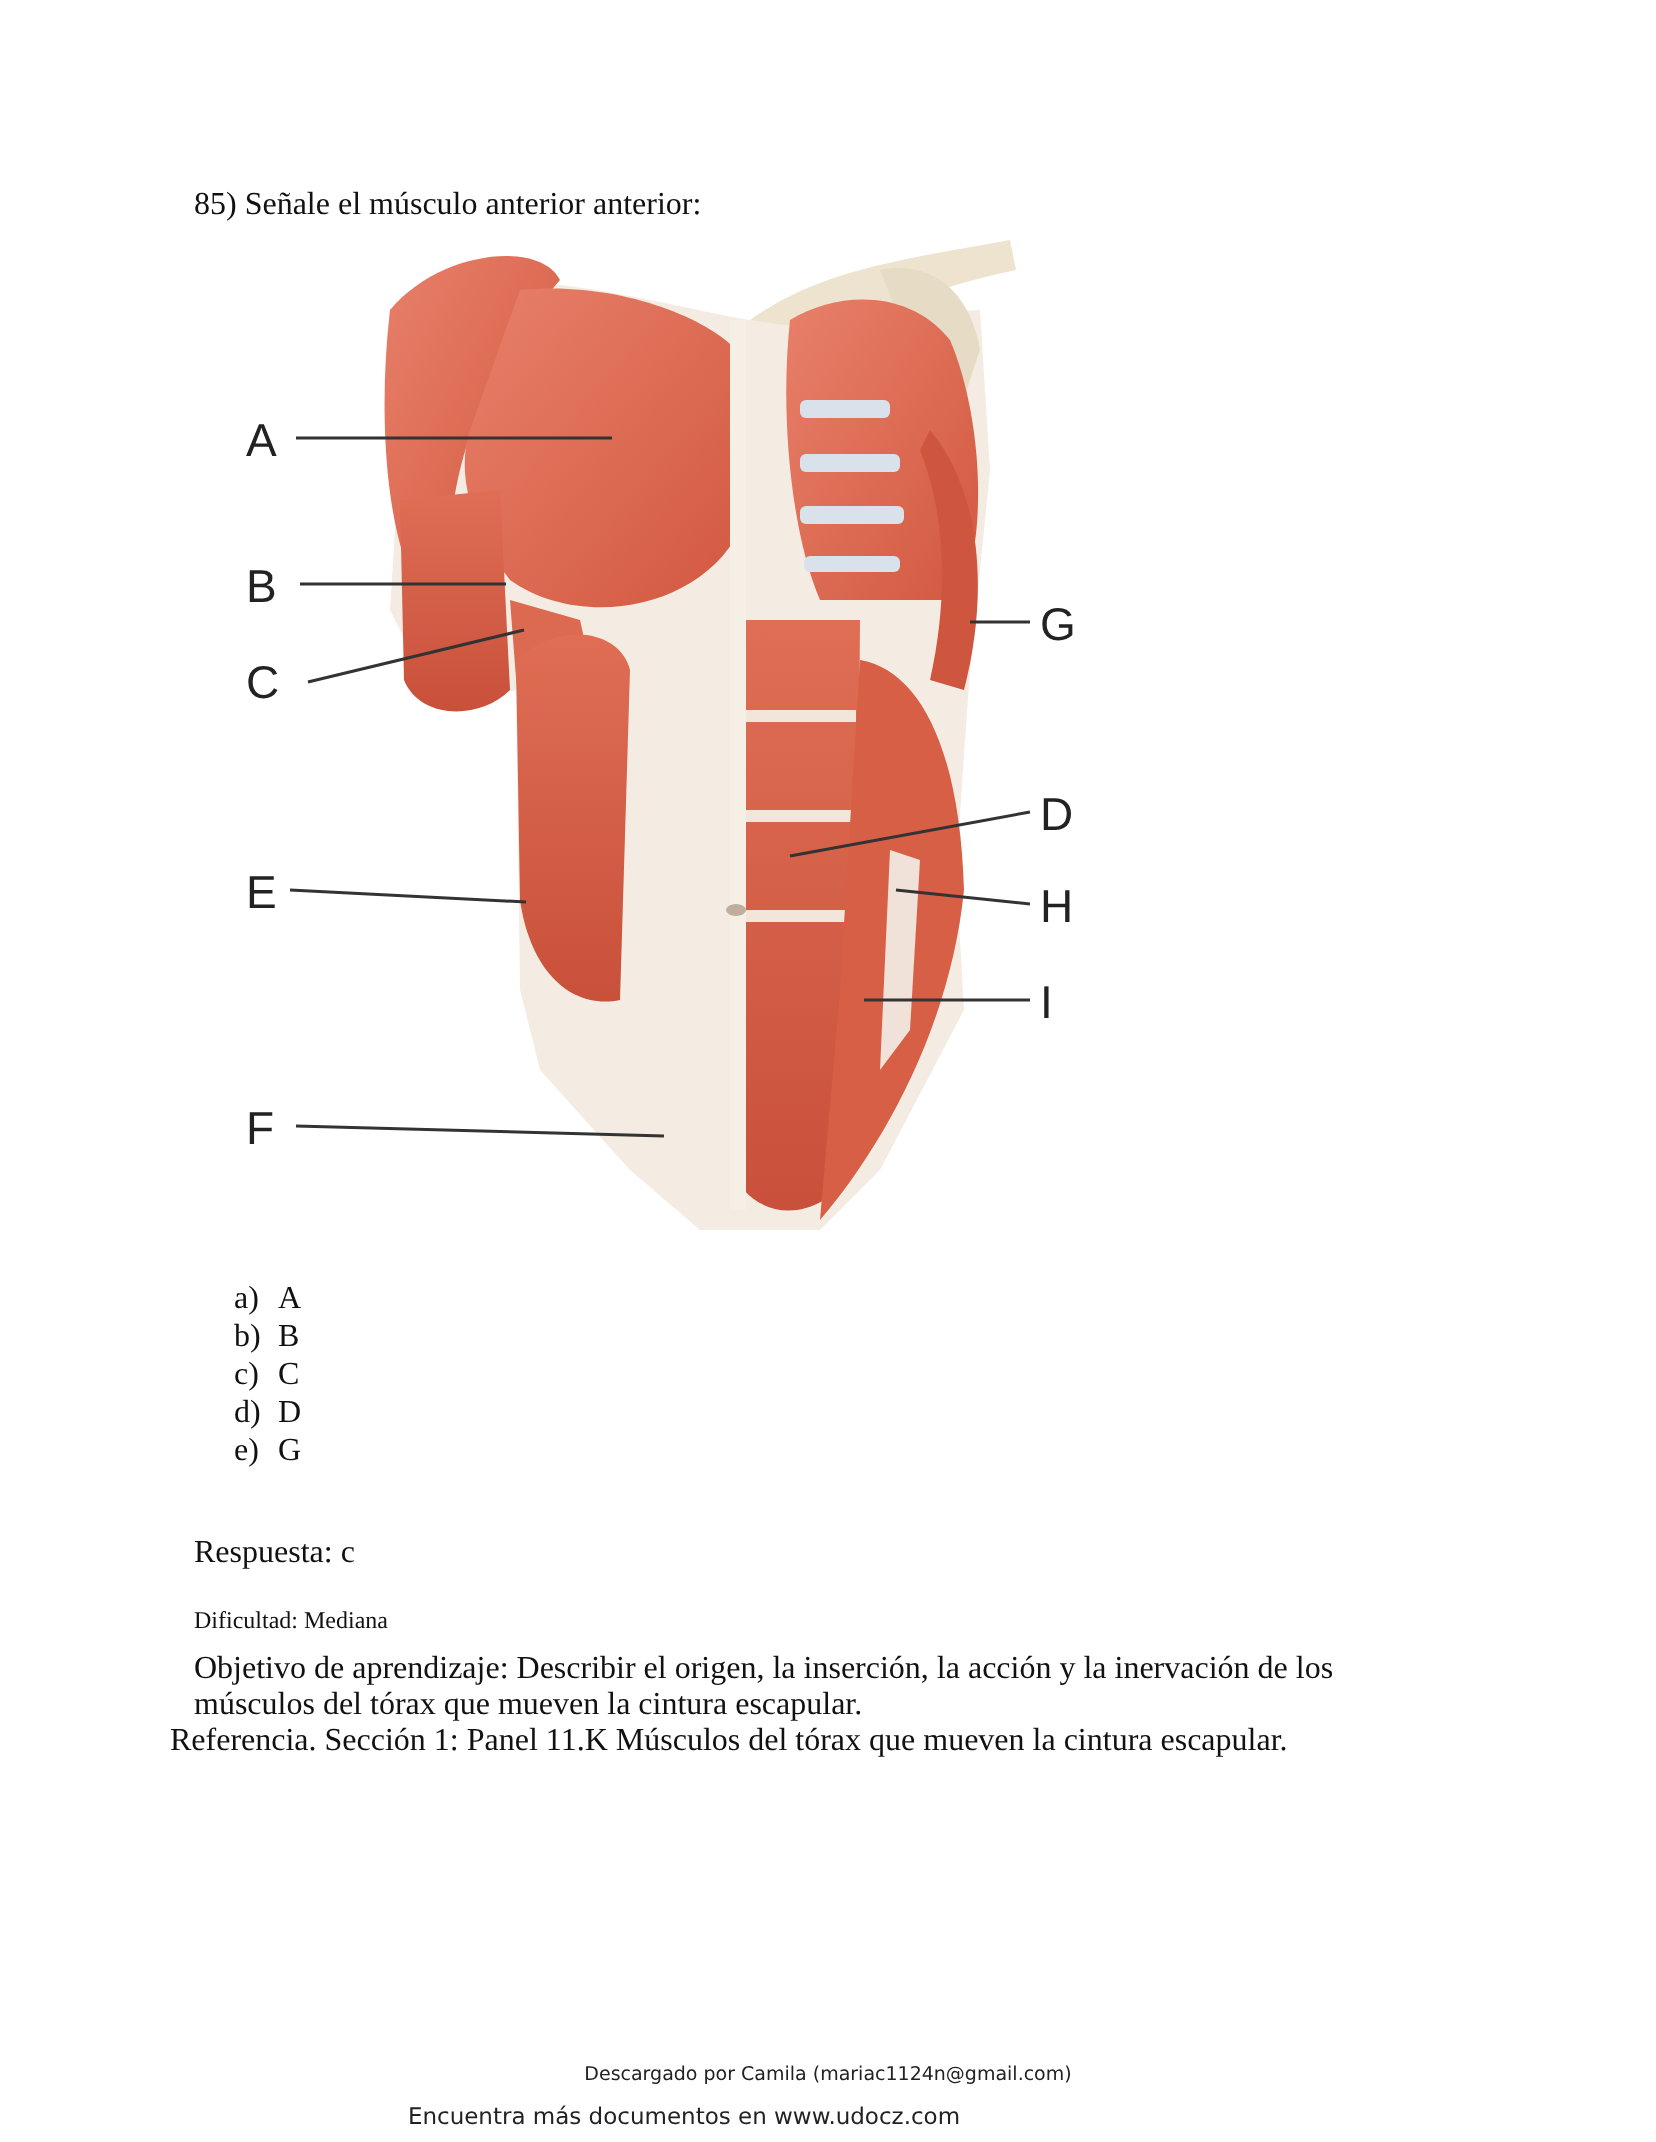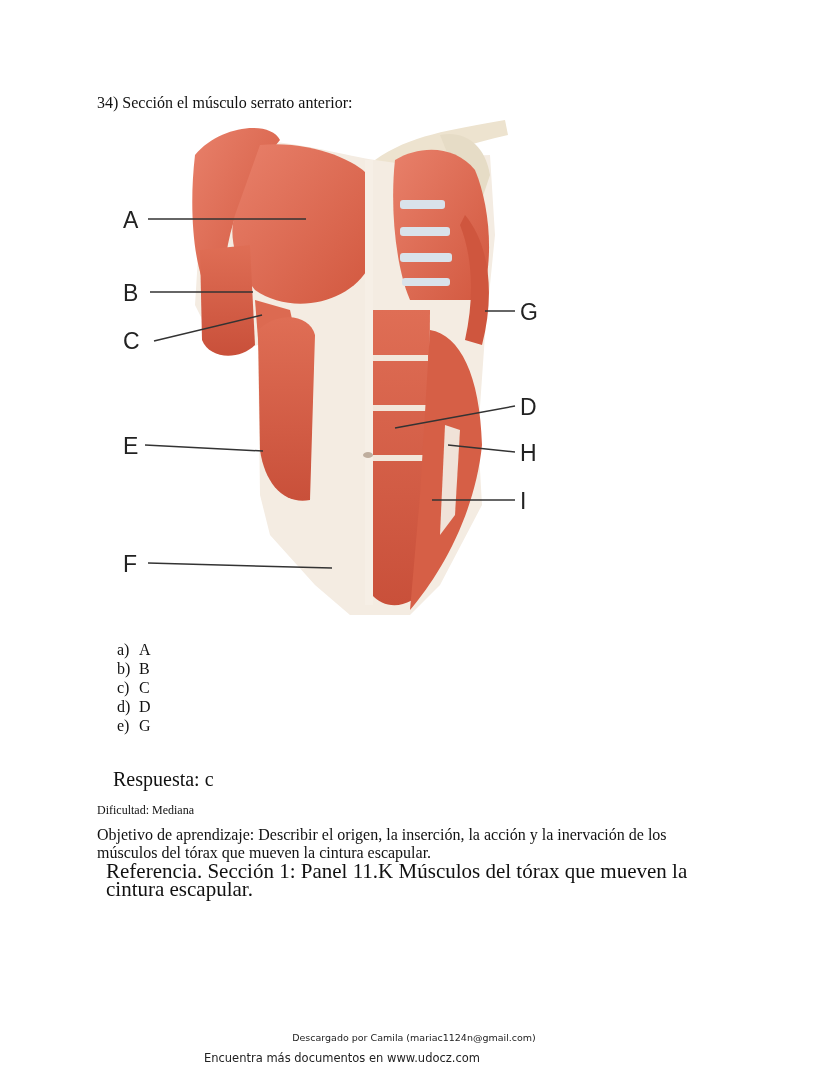--- a/index.html
+++ b/index.html
@@ -6,33 +6,33 @@
     body { width: 828px; height: 1071px; position: relative; overflow: hidden; }
     .serif { font-family: "Liberation Serif", "DejaVu Serif", serif; color: #111; }
     .sans { font-family: "DejaVu Sans", "Liberation Sans", sans-serif; color: #222; }
     .question { position: absolute; left: 97px; top: 94px; font-size: 16px; }
     .figure { position: absolute; left: 110px; top: 115px; width: 450px; height: 505px; }
     .figure svg { width: 450px; height: 505px; display: block; }
     .fig-label { font-family: "Liberation Sans", "DejaVu Sans", sans-serif; font-size: 23px; fill: #222; }
     .options { position: absolute; left: 117px; top: 640px; font-size: 16px; line-height: 19px; }
     .option { display: flex; }
     .option .letter { width: 22px; }
-    .answer { position: absolute; left: 113px; top: 768px; font-size: 20px; }
+    .answer { position: absolute; left: 97px; top: 768px; font-size: 16px; }
     .difficulty { position: absolute; left: 97px; top: 803px; font-size: 12px; }
     .objective { position: absolute; left: 97px; top: 826px; width: 620px; font-size: 16px; line-height: 18px; }
-    .reference { position: absolute; left: 106px; top: 862px; width: 640px; font-size: 21px; line-height: 18px; }
+    .reference { position: absolute; left: 85px; top: 862px; width: 640px; font-size: 16px; line-height: 18px; }
     .footer1 { position: absolute; left: 0; width: 828px; top: 1032px; text-align: center; font-size: 9.5px; }
     .footer2 { position: absolute; left: 0; width: 684px; top: 1051px; text-align: center; font-size: 11.5px; }
   </style>
 </head>
 <body>
 
 <div class="question serif">
-  <span>34)</span>
-  <span>Sección el músculo serrato anterior:</span>
+  <span>85)</span>
+  <span>Señale el músculo anterior anterior:</span>
 </div>
 
 <div class="figure">
   <svg viewBox="0 0 450 505" xmlns="http://www.w3.org/2000/svg">
     <defs>
       <linearGradient id="mus" x1="0" y1="0" x2="1" y2="1">
         <stop offset="0" stop-color="#e8806a"></stop>
         <stop offset="1" stop-color="#d2583f"></stop>
       </linearGradient>
       <linearGradient id="mus2" x1="0" y1="0" x2="0" y2="1">

